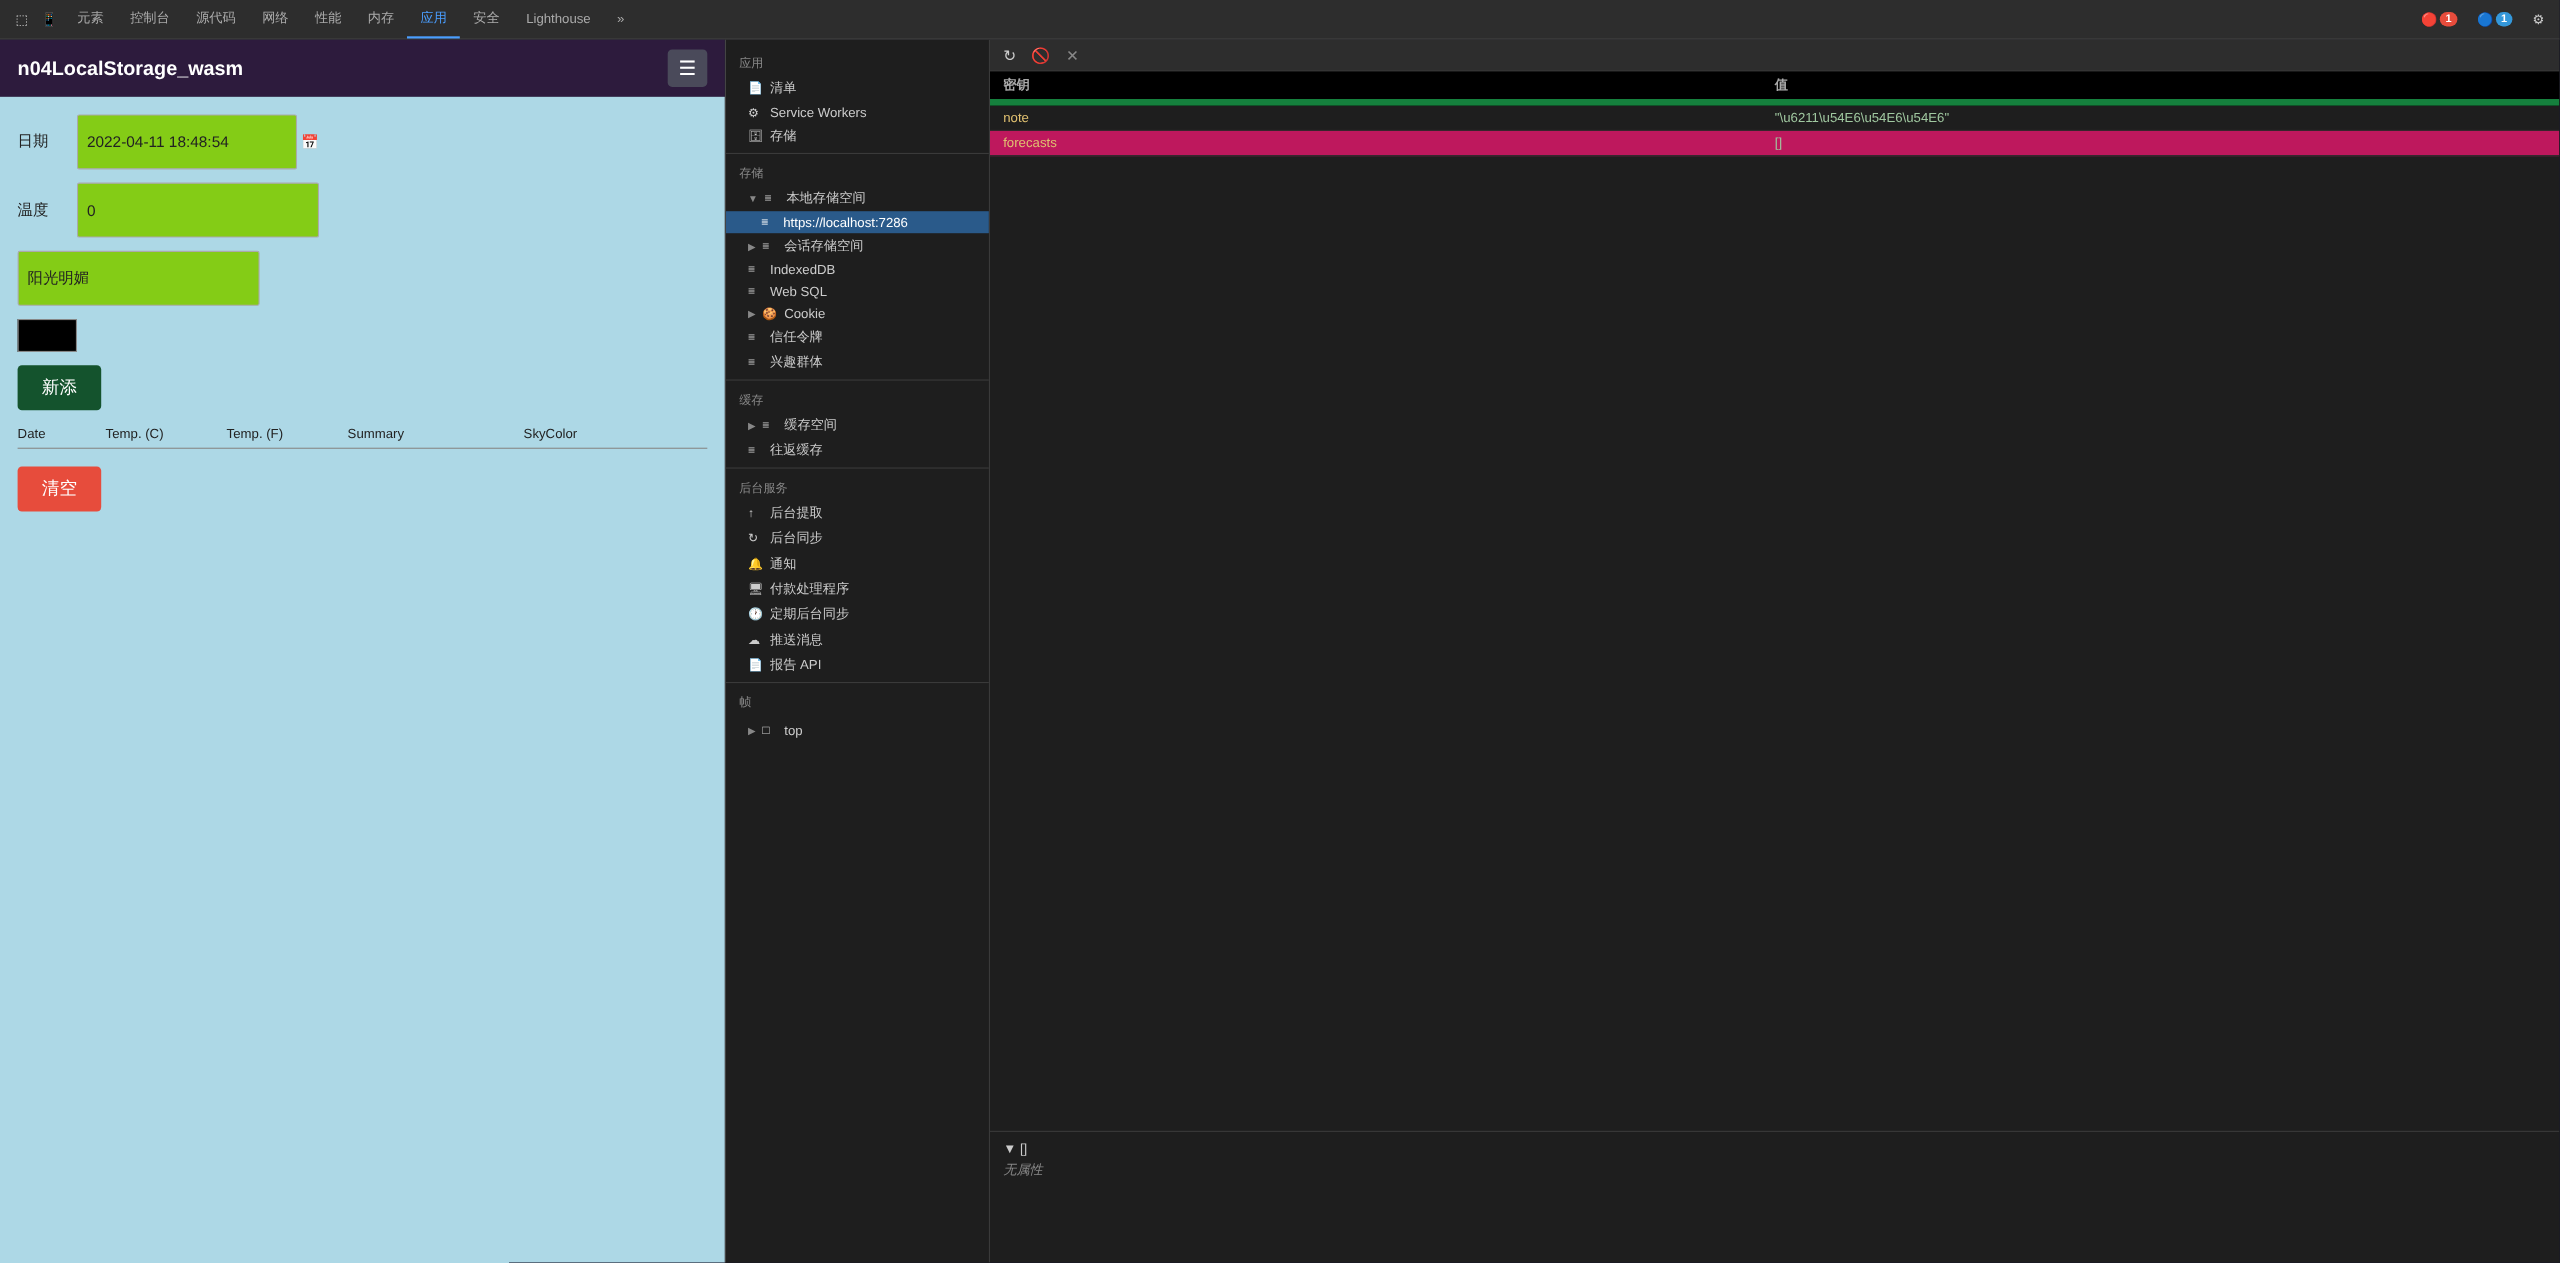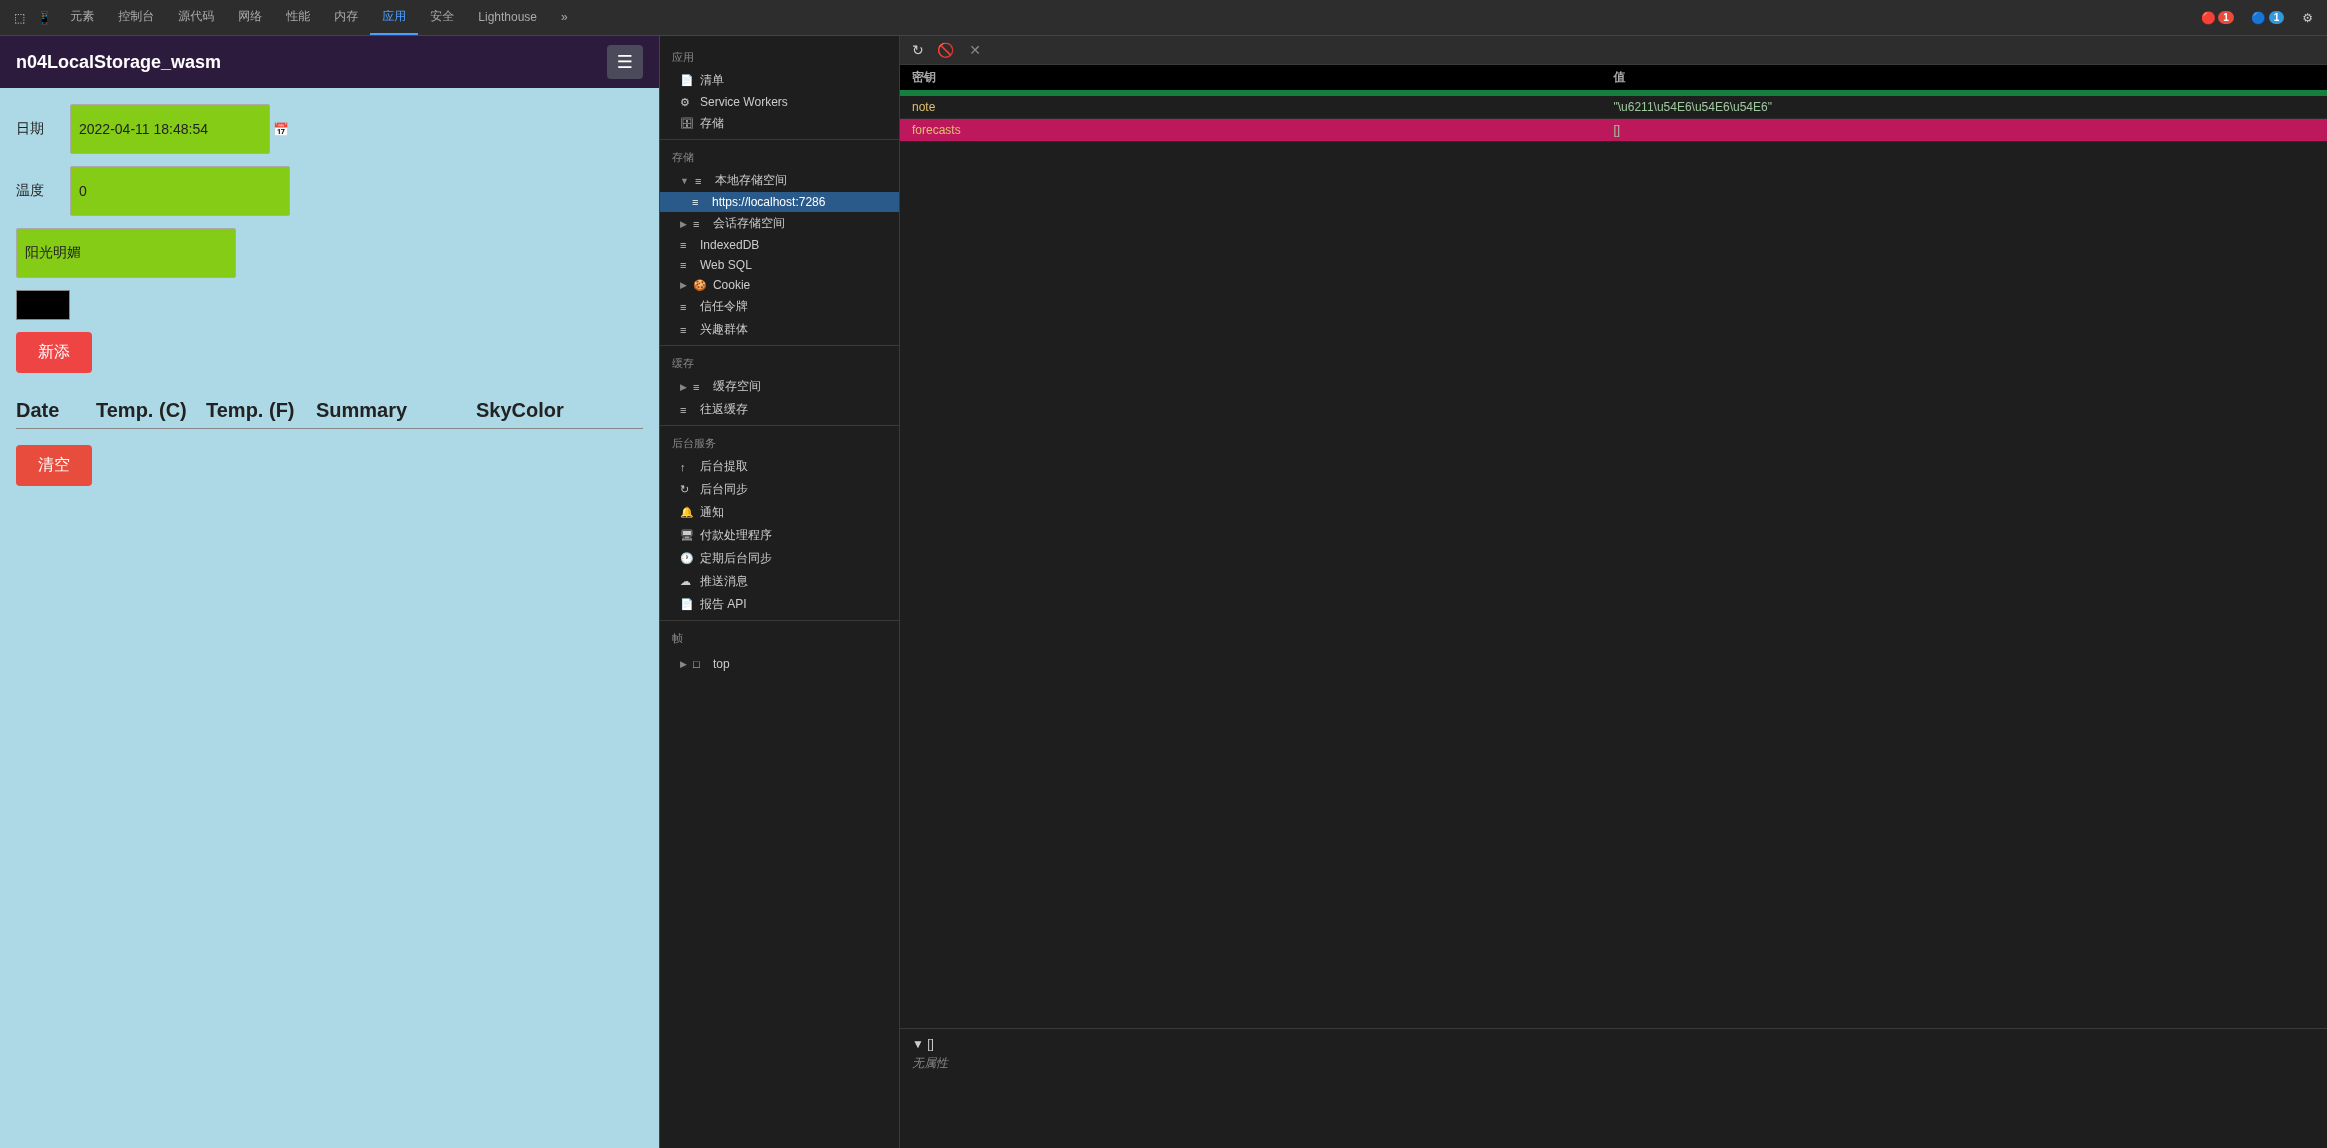--- a/index.html
+++ b/index.html
@@ -119,41 +119,41 @@
     .color-swatch {
       width: 54px;
       height: 30px;
       background: #000;
       border: 1px solid #888;
       cursor: pointer;
       margin-bottom: 12px;
       margin-left: 0;
     }
     .add-btn {
-      background: #ef4444;
+      background: #14532d;
       color: white;
       border: none;
       padding: 10px 22px;
       font-size: 16px;
       border-radius: 4px;
       cursor: pointer;
-      margin-bottom: 12px;
+      margin-bottom: 0;
     }
     .table-header {
       display: grid;
       grid-template-columns: 80px 110px 110px 160px 120px;
       gap: 0;
       padding: 6px 0;
       border-bottom: 1px solid #888;
       margin-top: 8px;
     }
     .table-col-header {
       color: #222;
-      font-weight: 700;
-      font-size: 20px;
+      font-weight: 400;
+      font-size: 12px;
     }
     .clear-btn {
       background: #e74c3c;
       color: white;
       border: none;
       padding: 10px 22px;
       font-size: 16px;
       border-radius: 4px;
       cursor: pointer;
       margin-top: 16px;

